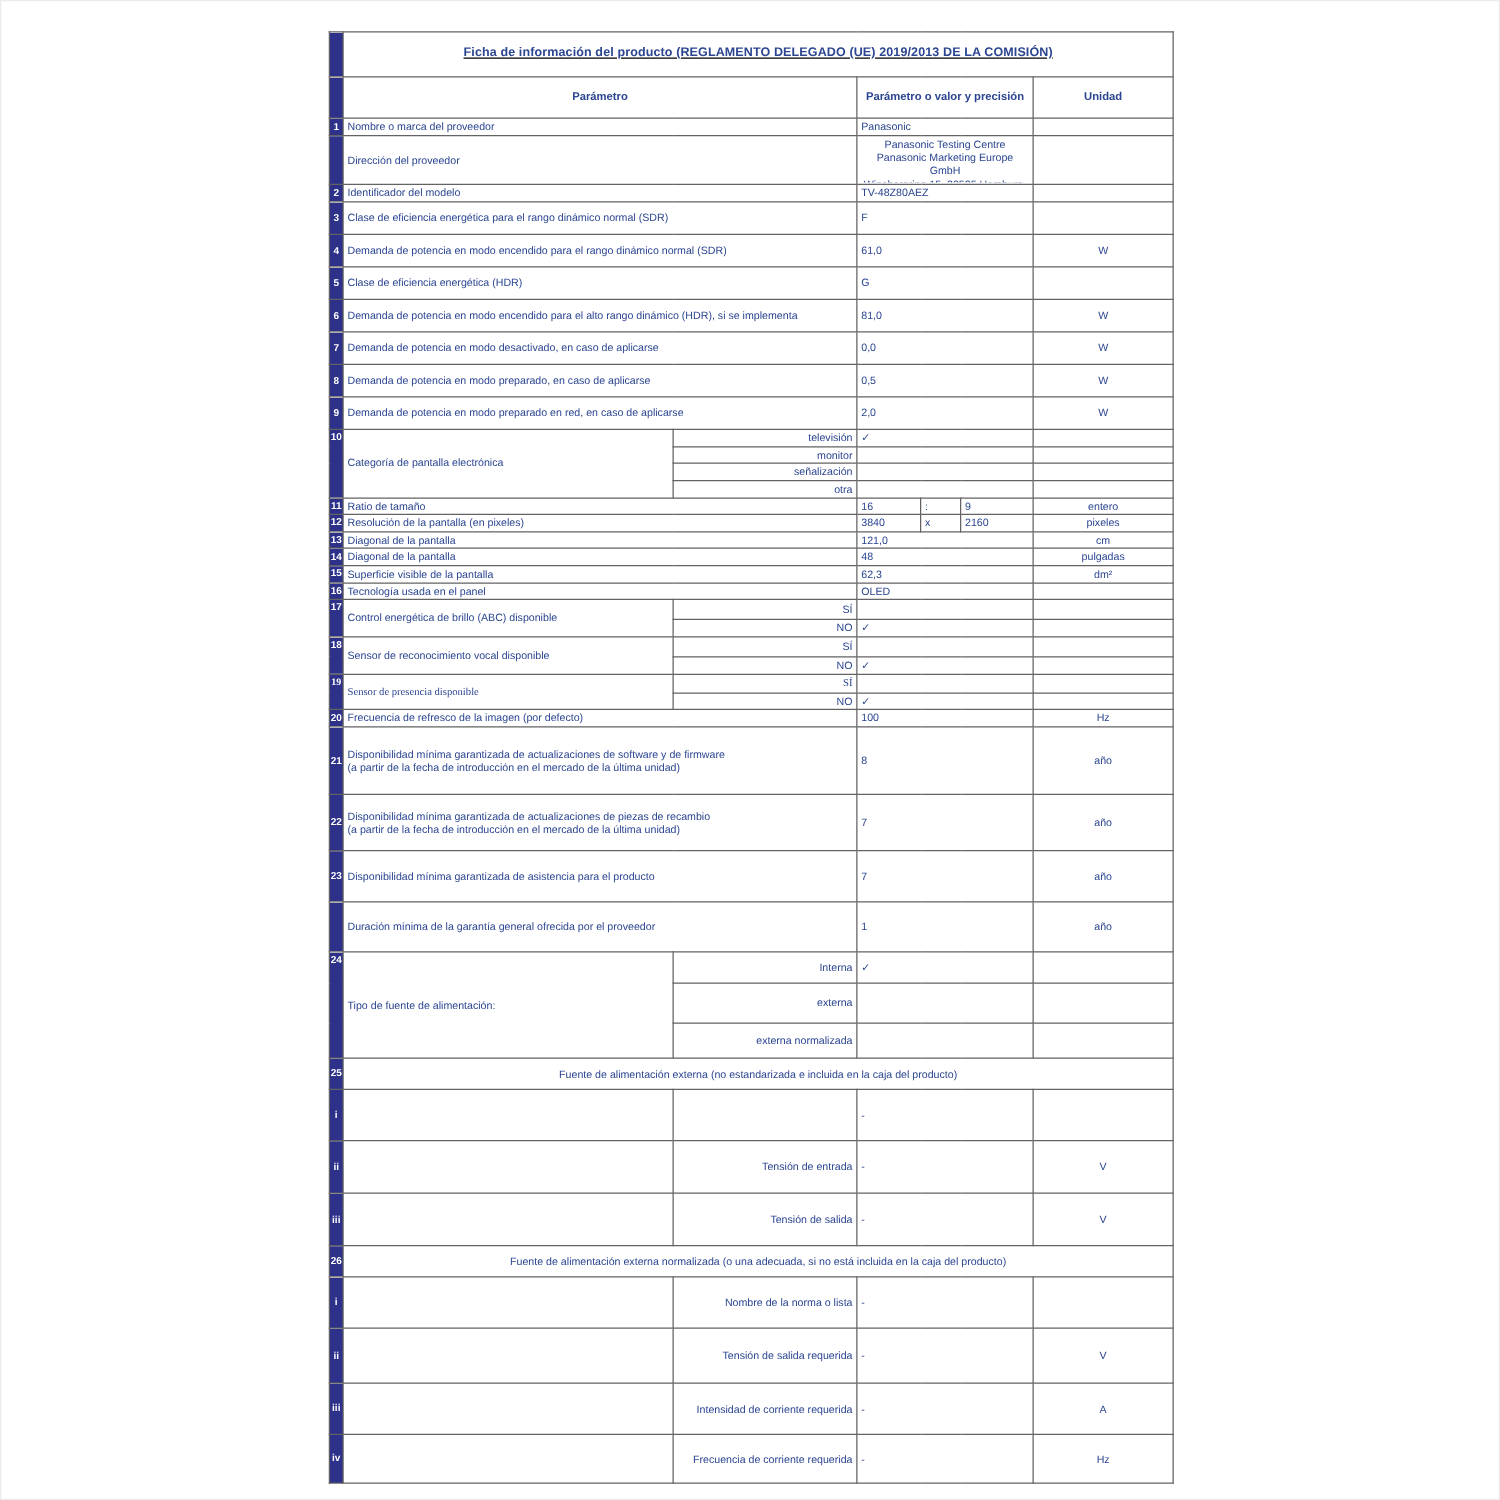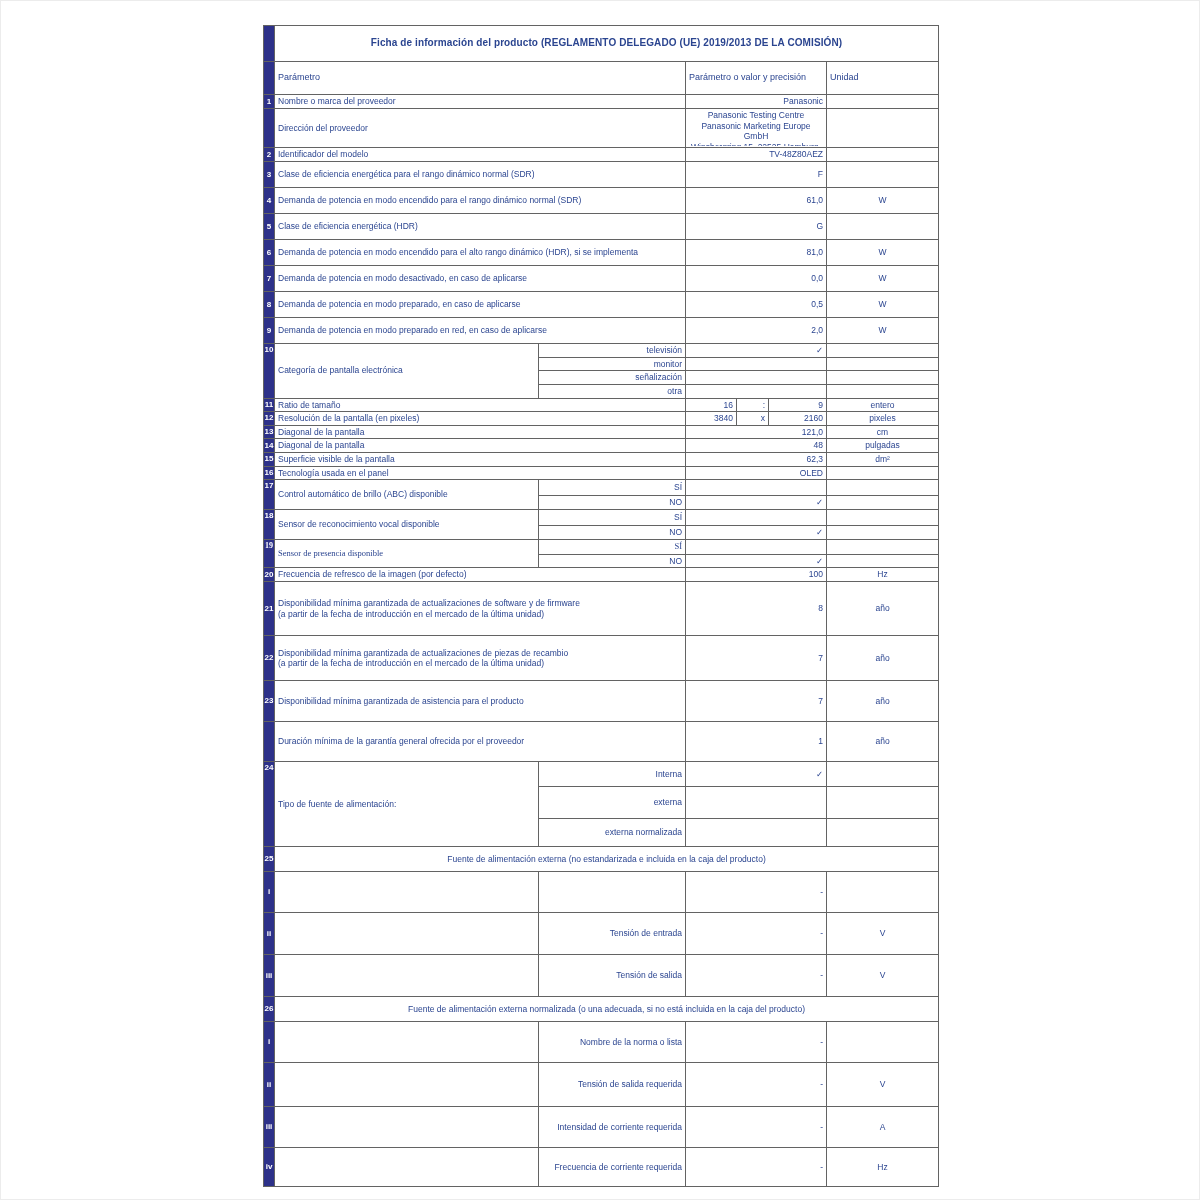--- a/index.html
+++ b/index.html
@@ -22,24 +22,24 @@
     vertical-align:middle;
     overflow:hidden;
     word-wrap:break-word;
   }
   td.num{
     background:#2d3189;color:#ffffff;font-weight:bold;font-size:8px;
     text-align:center;padding:1px 0;
   }
   td.vtop{vertical-align:top;}
   td.title{text-align:center;font-weight:bold;font-size:10px;letter-spacing:.1px;}
-  td.hdr{text-align:left;font-weight:normal;font-size:9px;}
+  td.hdr{text-align:center;font-weight:bold;font-size:9px;}
   td.lbl{text-align:left;white-space:pre-line;}
   td.sub{text-align:right;}
-  td.val{text-align:right;}
+  td.val{text-align:left;}
   td.unit{text-align:center;}
   td.full{text-align:center;}
   td.addr{text-align:center;padding:1px 3px;}
   .addr-inner{
     height:36px;overflow:hidden;line-height:10.5px;
     text-align:center;white-space:pre-line;
   }
 </style>
 </head>
 <body>
@@ -50,21 +50,21 @@
       <colgroup>
         <col style="width:11px">
         <col style="width:264px">
         <col style="width:147px">
         <col style="width:51px">
         <col style="width:32px">
         <col style="width:58px">
         <col style="width:112px">
       </colgroup>
       <tbody>
-          <tr style="height: 36px;">
+          <tr style="height: 36px; text-decoration: underline;">
             <td class="num"></td>
             <td class="title" colspan="6">Ficha de información del producto (REGLAMENTO DELEGADO (UE) 2019/2013 DE LA COMISIÓN)</td>
           </tr>
           <tr style="height: 33px;">
             <td class="num"></td>
             <td class="hdr" colspan="2">Parámetro</td>
             <td class="hdr" colspan="3">Parámetro o valor y precisión</td>
             <td class="hdr" colspan="1">Unidad</td>
           </tr>
           <tr style="height: 14px;">
@@ -189,21 +189,21 @@
             <td class="unit">dm²</td>
           </tr>
           <tr style="height: 13px;">
             <td class="num">16</td>
             <td class="lbl" colspan="2">Tecnología usada en el panel</td>
             <td class="val" colspan="3">OLED</td>
             <td class="unit"></td>
           </tr>
           <tr style="height: 16px;">
             <td class="num vtop" rowspan="2">17</td>
-            <td class="lbl" rowspan="2">Control automático de brillo (ABC) disponible</td>
+            <td class="lbl" rowspan="2">Control energética de brillo (ABC) disponible</td>
             <td class="sub">SÍ</td>
             <td class="val" colspan="3"></td>
             <td class="unit"></td>
           </tr>
           <tr style="height: 13px;">
             <td class="sub">NO</td>
             <td class="val" colspan="3">✓</td>
             <td class="unit"></td>
           </tr>
           <tr style="height: 16px;">

